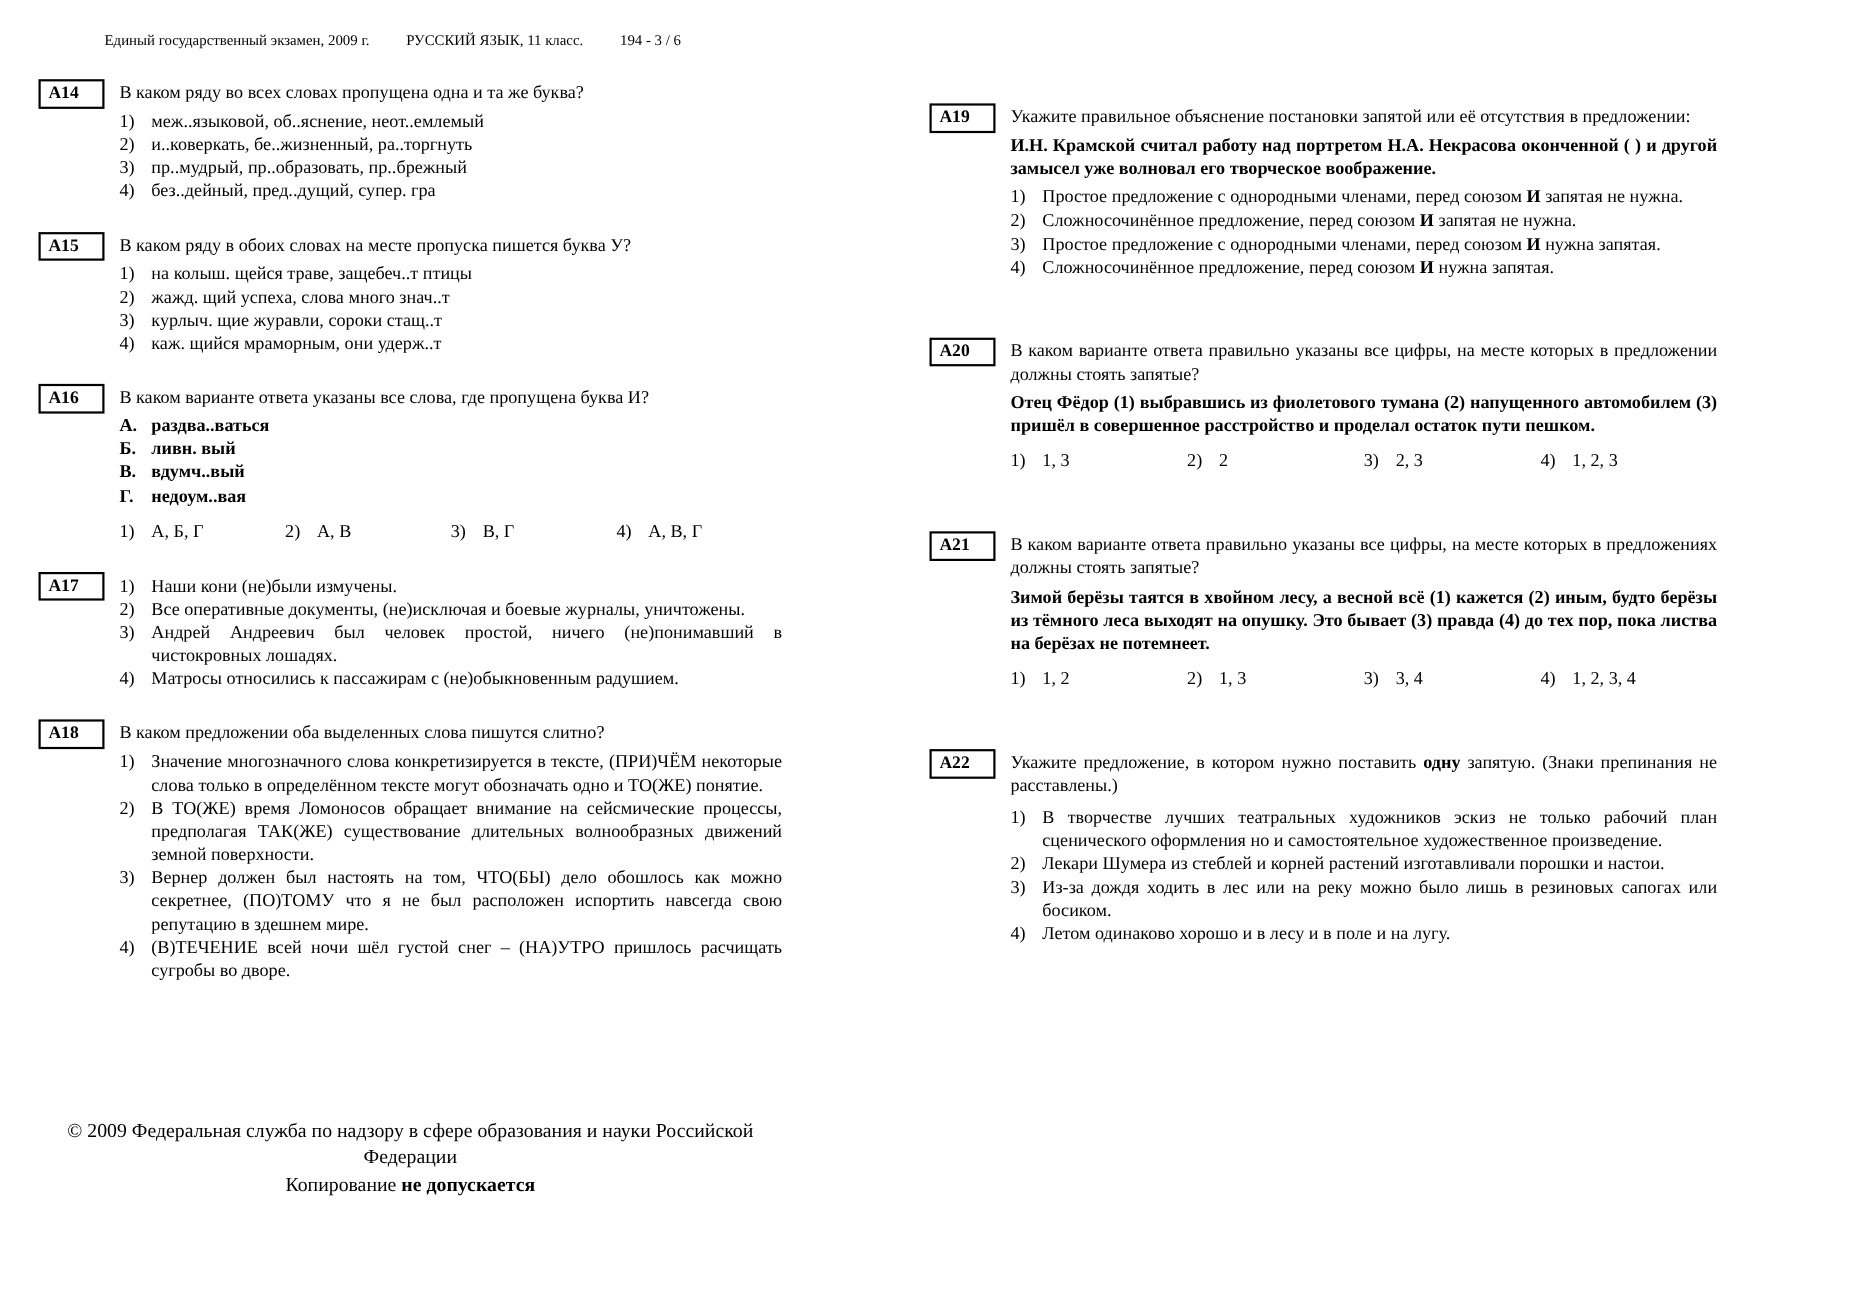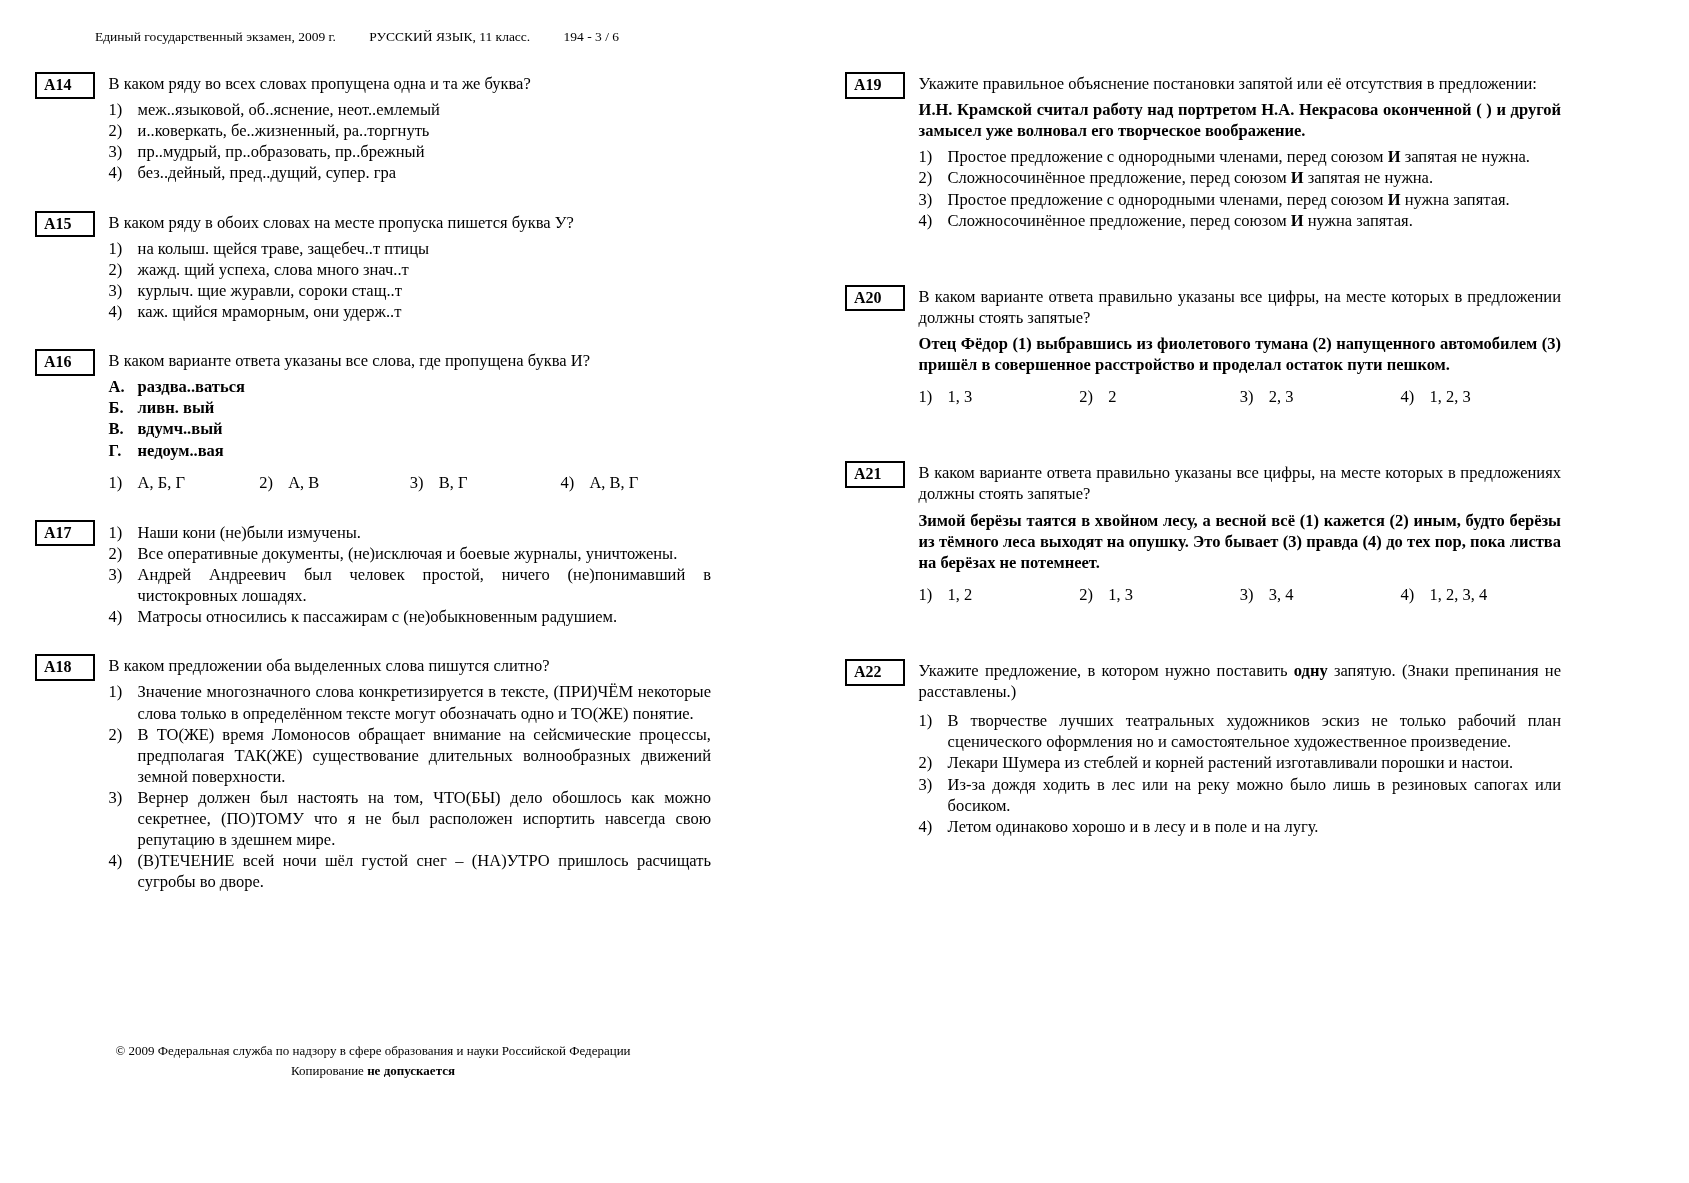--- a/index.html
+++ b/index.html
@@ -21,21 +21,21 @@
   }
   .h-subject { margin-left: 30px; }
   .h-page { margin-left: 30px; }
 
   .col { position: absolute; top: 72px; }
   .col-left  { left: 35px;  width: 676px; }
   .col-right { left: 845px; width: 716px; }
 
   .q { display: flex; align-items: flex-start; }
   .col-left  .q { margin-bottom: 27px; }
-  .col-right .q { margin-bottom: 54px; }
+  .col-right .q { margin-bottom: 54px; margin-top: 22px; }
 
   .qlabel {
     flex: 0 0 auto;
     border: 2px solid #000;
     font-weight: bold;
     font-size: 16px;
     padding: 0 21px 1px 7px;
     margin-right: 14px;
     line-height: 1.35;
     background: #fff;
@@ -51,22 +51,22 @@
 
   .items { margin-top: 2px; font-weight: bold; }
   .item  { display: flex; }
   .itemn { flex: 0 0 29px; }
 
   .ansrow { display: flex; margin-top: 11px; }
   .ans  { flex: 0 0 25%; display: flex; }
   .ansn { flex: 0 0 29px; }
 
   .footer {
-    position: absolute; left: 35px; top: 1043px; width: 676px;
-    text-align: center; font-size: 13px;
+    position: absolute; left: 35px; top: 1017px; width: 676px;
+    text-align: center; font-size: 18px;
   }
   .footer .f2 { margin-top: 3px; }
 </style>
 </head>
 <body>
 
 <div class="page">
 
   <header class="header">
     <span class="h-exam">Единый государственный экзамен, 2009 г.</span>

